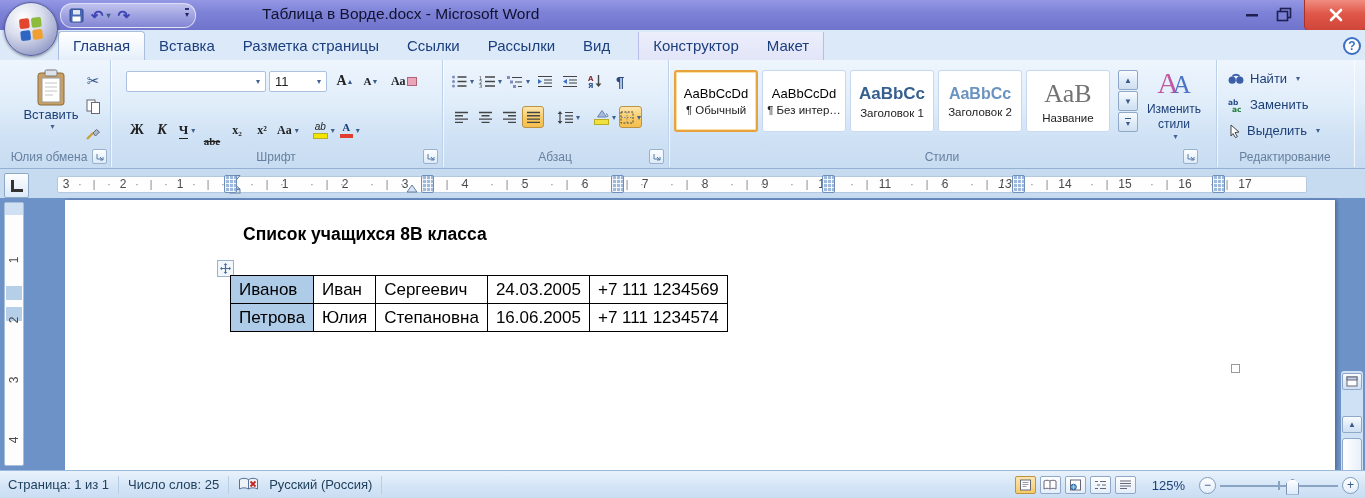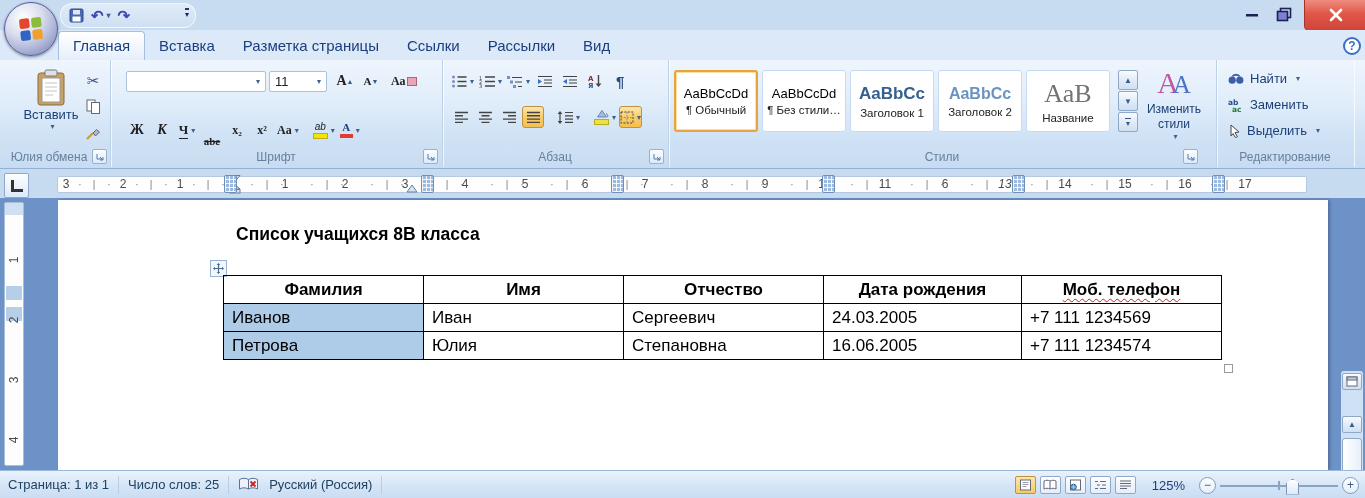--- a/index.html
+++ b/index.html
@@ -79,21 +79,21 @@
   .tabsel-l{width:9px;height:9px;border-left:3px solid #333;border-bottom:3px solid #333;}
   .hband{left:57px;top:5px;width:1250px;height:17px;background:#fefefe;border:1px solid #b4c8e0;border-radius:2px;box-sizing:border-box;}
   .rnum{position:absolute;top:5px;height:17px;line-height:17px;font-size:12px;color:#4a4a4a;transform:translateX(-50%);}
   .rtick{position:absolute;top:5px;height:17px;line-height:17px;font-size:10px;color:#7d7d7d;transform:translateX(-50%);}
   .rmark{position:absolute;top:4px;width:13px;height:18px;border:1px solid #6f8fb8;border-radius:2px;background-color:#9db9dd;
          background-image:repeating-linear-gradient(90deg,rgba(255,255,255,.85) 0 1px,transparent 1px 4px),
                           repeating-linear-gradient(0deg,rgba(255,255,255,.85) 0 1px,transparent 1px 4px);box-sizing:border-box;}
 
   
   .docarea{left:0;top:198px;width:1365px;height:272px;background:#6d92c7;}
-  .page{position:absolute;left:58px;top:2px;width:1270px;height:270px;background:#fff;box-shadow:2px 0 3px rgba(0,0,30,.25);}
+  .page{position:absolute;left:65px;top:2px;width:1270px;height:270px;background:#fff;box-shadow:2px 0 3px rgba(0,0,30,.25);}
   .vruler{left:4px;top:4px;width:20px;height:264px;background:#fdfdfd;border:1px solid #a9bed8;border-radius:2px;box-sizing:border-box;}
   .vtop{position:absolute;left:0;top:0;width:100%;height:12px;background:#cfe0f2;}
   .vnum{position:absolute;left:0;width:18px;text-align:center;transform:rotate(-90deg);font-size:12px;color:#4a4a4a;}
   .vseg{position:absolute;left:1px;width:16px;height:14px;background:#b6cfe9;}
   .docheading{position:absolute;left:178px;top:24px;font-size:17.5px;font-weight:bold;color:#000;}
   .movehandle{position:absolute;left:152px;top:60px;width:15px;height:15px;border:1px solid #9ab2cf;background:#f2f7fc;
               display:flex;align-items:center;justify-content:center;}
   .doctable{position:absolute;left:165px;top:75px;border-collapse:collapse;font-size:17px;color:#000;}
   .doctable td{border:1px solid #000;height:28px;padding:0 8px;box-sizing:border-box;}
   .doctable tr.hdr td{font-weight:bold;text-align:center;}
@@ -128,20 +128,23 @@
 
   .ic{display:inline-flex;align-items:center;justify-content:center;}
   .stack{display:flex;flex-direction:column;align-items:center;line-height:1;}
   .cbar{width:13px;height:4px;margin-top:1px;}
 </style>
 </head>
 <body>
 
 <div id="app">
 
+  <div class="abs titlebar">
+    <span class="abs wtitle">Таблица в Ворде.docx - Microsoft Word</span>
+  </div>
   <div class="abs orb">
     <span class="orbgrid">
       <i style="background:#e2472e"></i>
         <i style="background:#8cbb3e"></i>
         <i style="background:#2f66c4"></i>
         <i style="background:#f0a02e"></i>
     </span>
   </div>
   <div class="abs qat">
     <span class="qbtn">
@@ -172,20 +175,24 @@
       </svg>
   </div>
 
   <div class="abs tabrow">
     <div class="tab active">Главная</div>
     <div class="tab">Вставка</div>
     <div class="tab">Разметка страницы</div>
     <div class="tab">Ссылки</div>
     <div class="tab">Рассылки</div>
     <div class="tab">Вид</div>
+    <div class="ctxtabs">
+      <div class="tab">Конструктор</div>
+      <div class="tab">Макет</div>
+    </div>
   </div>
   <div class="abs helpbtn">?</div>
 
   <div class="abs ribbon">
 
     <div class="rgroup" style="left:0;width:110px;">
       <div class="pastebtn">
         <span class="ic">
           <svg width="32" height="38" viewBox="0 0 32 38">
               <rect x="3" y="4" width="26" height="32" rx="2.5" fill="#c8a064" stroke="#8a6a3a"></rect>
@@ -389,21 +396,21 @@
       </div>
     </div>
 
     <div class="rgroup" style="left:668px;width:548px;">
       <div class="stylecard sel" style="left:6px;">
         <span class="sprev" style="font-size:13px;">AaBbCcDd</span>
         <span class="sname">¶ Обычный</span>
       </div>
       <div class="stylecard" style="left:94px;">
         <span class="sprev" style="font-size:13px;">AaBbCcDd</span>
-        <span class="sname">¶ Без стили…</span>
+        <span class="sname">¶ Без интер…</span>
       </div>
       <div class="stylecard" style="left:182px;">
         <span class="sprev" style="font-size:17px;font-weight:bold;color:#345f8f;">AaBbCc</span>
         <span class="sname">Заголовок 1</span>
       </div>
       <div class="stylecard" style="left:270px;">
         <span class="sprev" style="font-size:16px;font-weight:bold;color:#6b93c0;">AaBbCc</span>
         <span class="sname">Заголовок 2</span>
       </div>
       <div class="stylecard" style="left:358px;">
@@ -571,27 +578,20 @@
     <div class="page">
       <div class="docheading">Список учащихся 8В класса</div>
       <div class="movehandle">
         <svg width="11" height="11">
             <path d="M5.5 1v9M1 5.5h9" stroke="#4a6a9a" stroke-width="1.2"></path>
             <path d="M5.5 0l1.8 2H3.7zM5.5 11l1.8-2H3.7zM0 5.5l2-1.8v3.6zM11 5.5l-2-1.8v3.6z" fill="#4a6a9a"></path>
           </svg>
       </div>
       <table class="doctable">
         <tbody>
-            <tr class="hdr">
-          <td style="width:200px;">Фамилия</td>
-          <td style="width:200px;">Имя</td>
-          <td style="width:200px;">Отчество</td>
-          <td style="width:198px;">Дата рождения</td>
-          <td style="width:200px;"><span class="squiggle">Моб. телефон</span></td>
-        </tr>
         <tr>
           <td class="selcell">Иванов</td>
           <td>Иван</td>
           <td>Сергеевич</td>
           <td>24.03.2005</td>
           <td>+7 111 1234569</td>
         </tr>
         <tr>
           <td class="selcell">Петрова</td>
           <td>Юлия</td>

